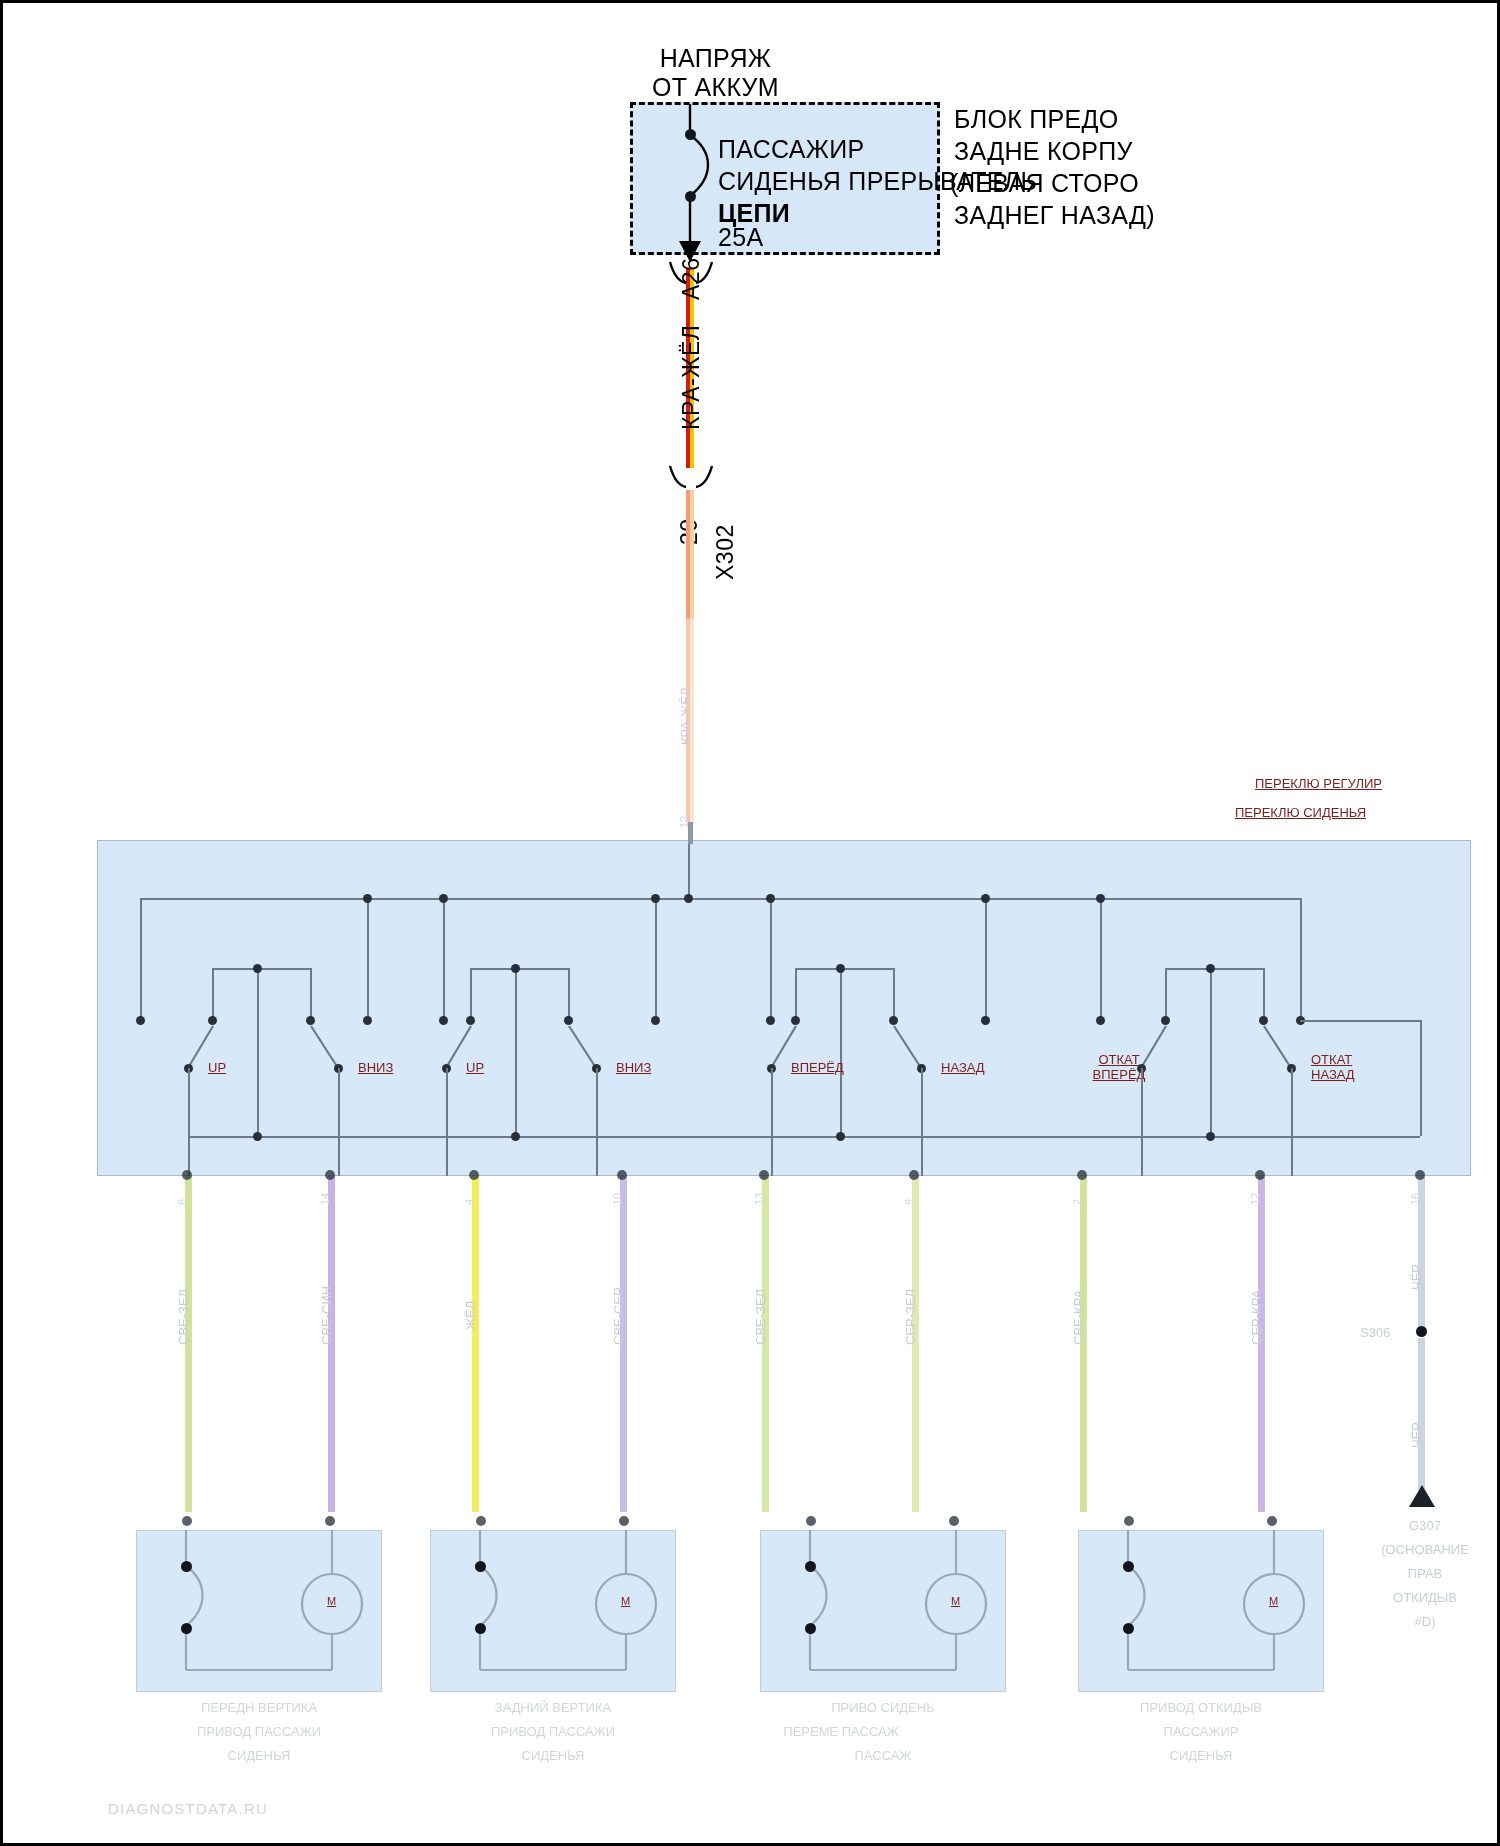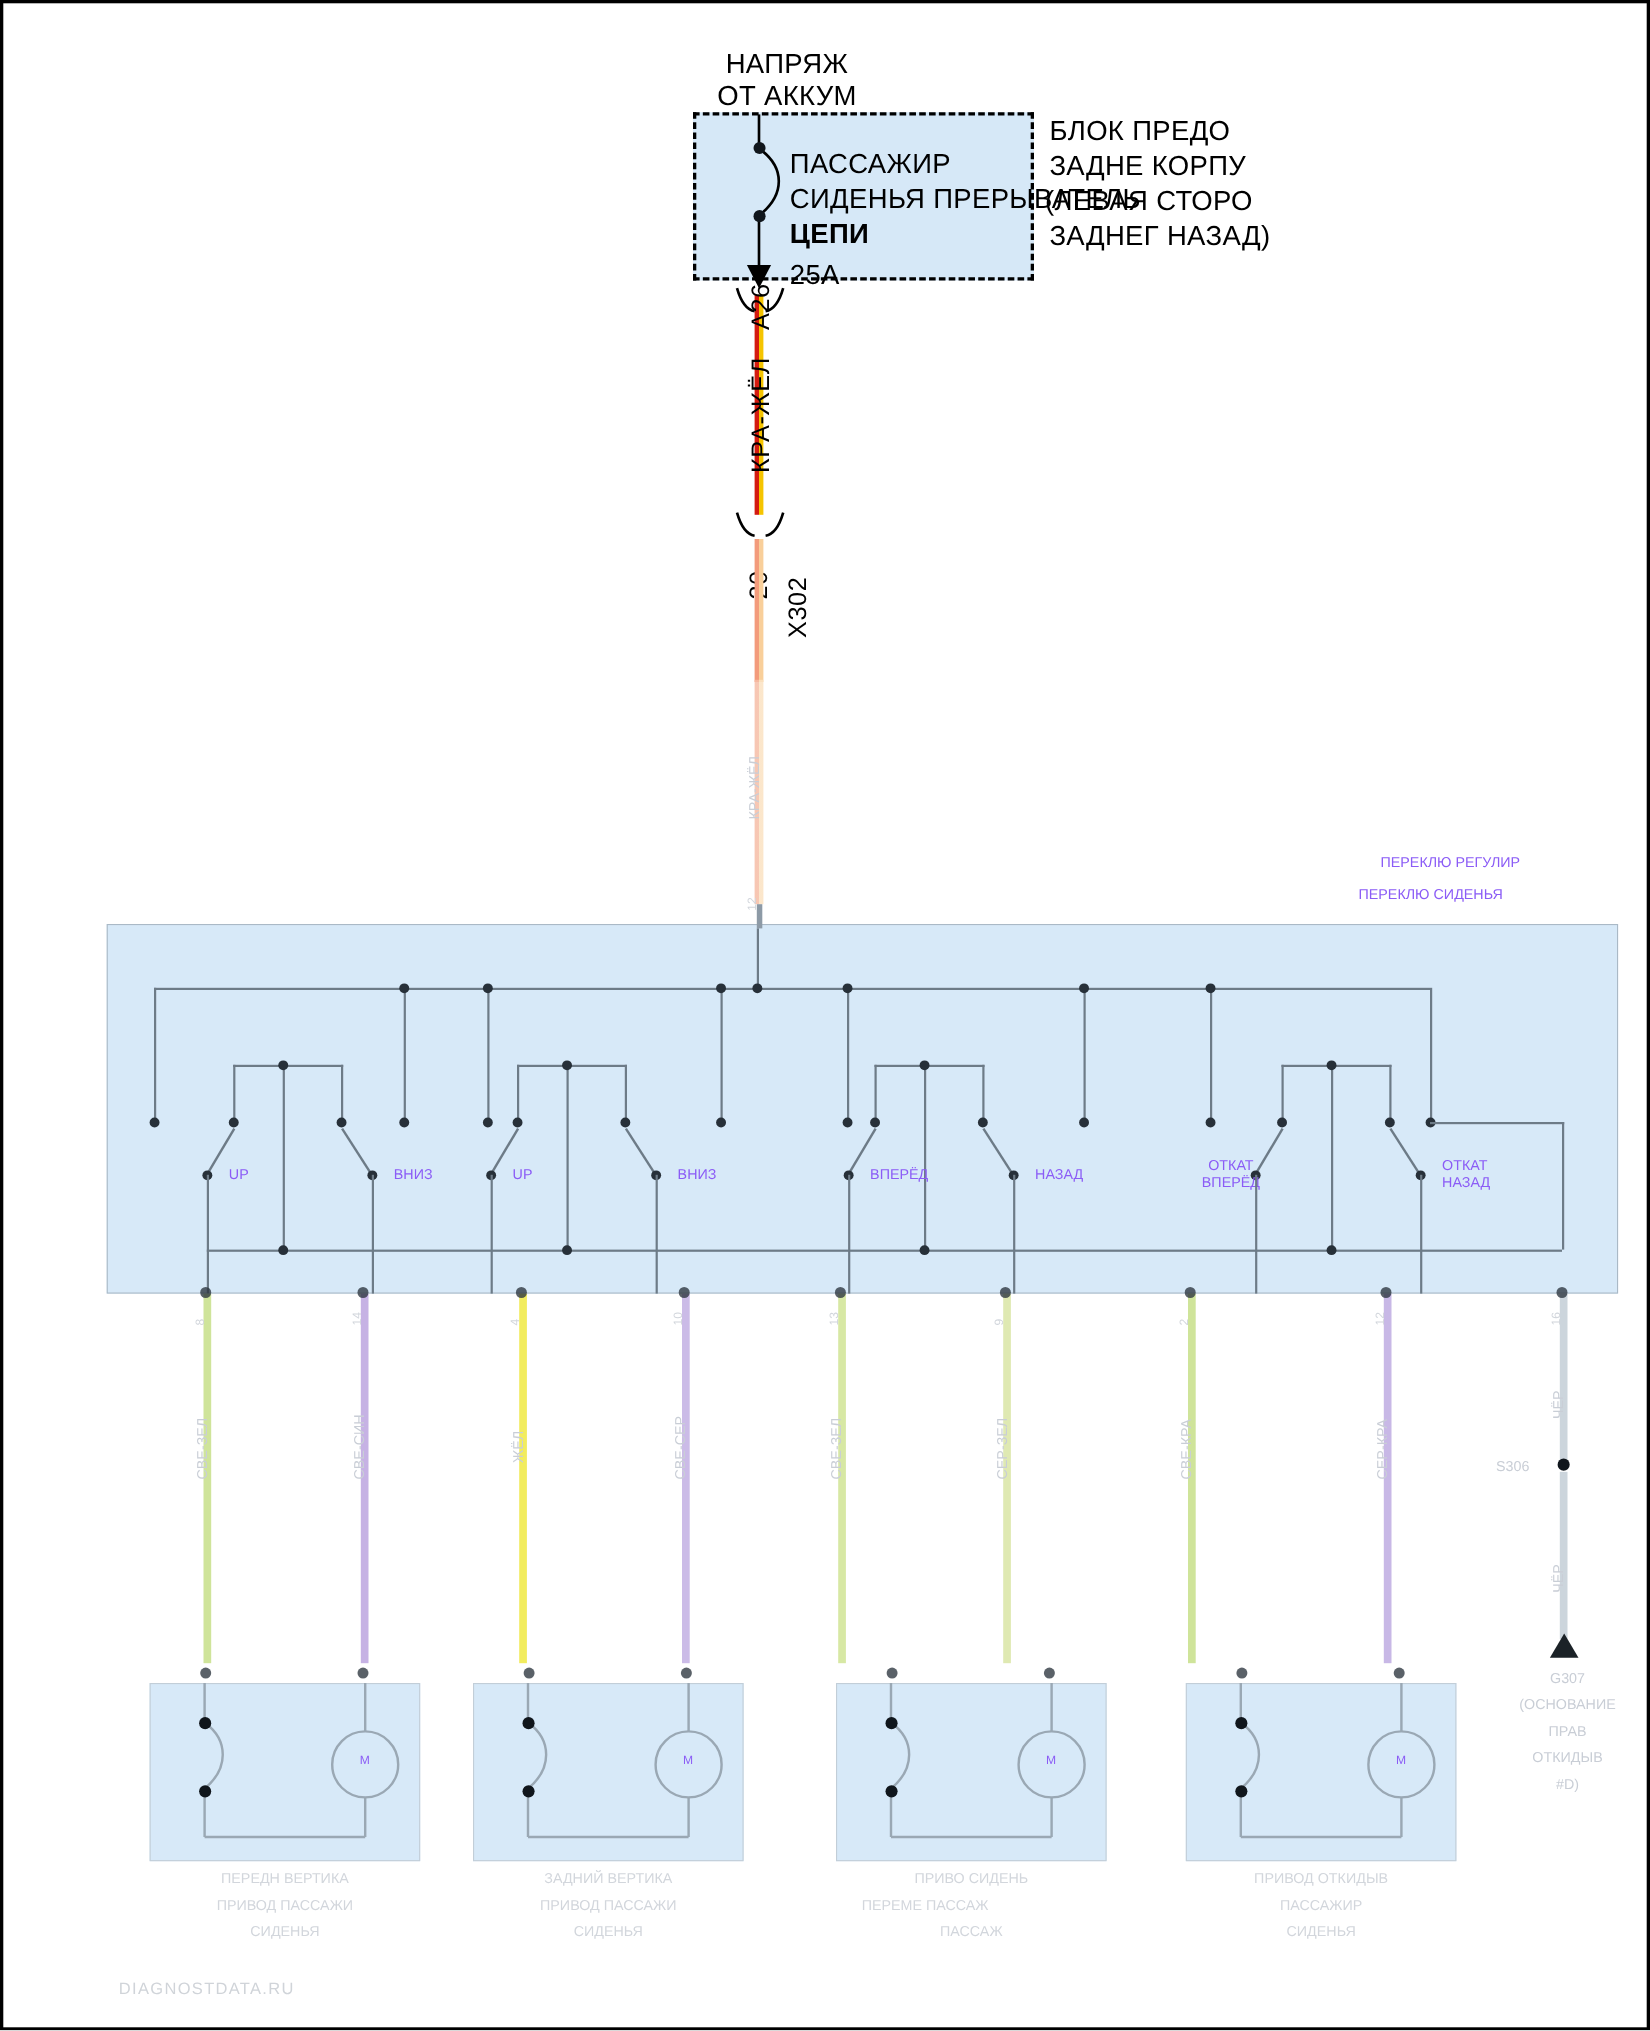--- a/index.html
+++ b/index.html
@@ -9,21 +9,21 @@
 
   
   .txt{position:absolute;color:#000;white-space:pre;line-height:1.16;}
   .t-hdr{font-size:25px;letter-spacing:.3px;}
   .t-lbl{font-size:25px;letter-spacing:.3px;}
   .t-wire{font-size:23px;letter-spacing:.5px;}
   .rot{transform-origin:0 0;transform:rotate(-90deg);}
 
   
   .faded{color:#c9ced6;}
-  .faded2{color:#8b5cf6;}
+  .faded2{color:#7f1d1d;text-decoration:underline;}
   .faded3{color:#d2d6dc;}
   .tiny{font-size:13px;}
   .tiny2{font-size:11px;}
   .ctr{text-align:center;}
 
   
   .fusebox{position:absolute;background:#d6e8f7;border:3px dashed #000;box-sizing:border-box;}
   .bigbox{position:absolute;background:#d7e9f8;border:1px solid #aab9c6;box-sizing:border-box;}
   .motorbox{position:absolute;background:#d7e9f8;border:1px solid #c2ced8;box-sizing:border-box;}
 
@@ -65,21 +65,21 @@
     <path class="stk" d="M690 135 C 714 152, 714 177, 690 196"></path>
     <line class="stk" x1="690" y1="197" x2="690" y2="249"></line>
     <polygon points="690,262 679,241 701,241" fill="#000"></polygon>
   </svg>
   <div class="dot" style="left:685px;top:129px;"></div>
   <div class="dot" style="left:685px;top:191px;"></div>
 
   <div class="txt t-lbl" style="left:718px;top:135px;">ПАССАЖИР</div>
   <div class="txt t-lbl" style="left:718px;top:167px;">СИДЕНЬЯ ПРЕРЫВАТЕЛЬ</div>
   <div class="txt t-lbl" style="left:718px;top:199px;font-weight:bold;">ЦЕПИ</div>
-  <div class="txt t-lbl" style="left:718px;top:236px;">25А</div>
+  <div class="txt t-lbl" style="left:718px;top:223px;">25А</div>
 
   <div class="txt t-lbl" style="left:954px;top:105px;">БЛОК ПРЕДО</div>
   <div class="txt t-lbl" style="left:954px;top:137px;">ЗАДНЕ КОРПУ</div>
   <div class="txt t-lbl" style="left:950px;top:169px;">(ЛЕВАЯ СТОРО</div>
   <div class="txt t-lbl" style="left:954px;top:201px;">ЗАДНЕГ НАЗАД)</div>
 
   <div class="feedA" style="left:686px;top:268px;height:200px;"></div>
   <svg style="left:660px;top:262px;width:80px;height:30px;">
     <path class="stk" d="M10 0 C 14 14, 20 20, 26 21"></path>
     <path class="stk" d="M52 0 C 48 14, 42 20, 36 21"></path>

